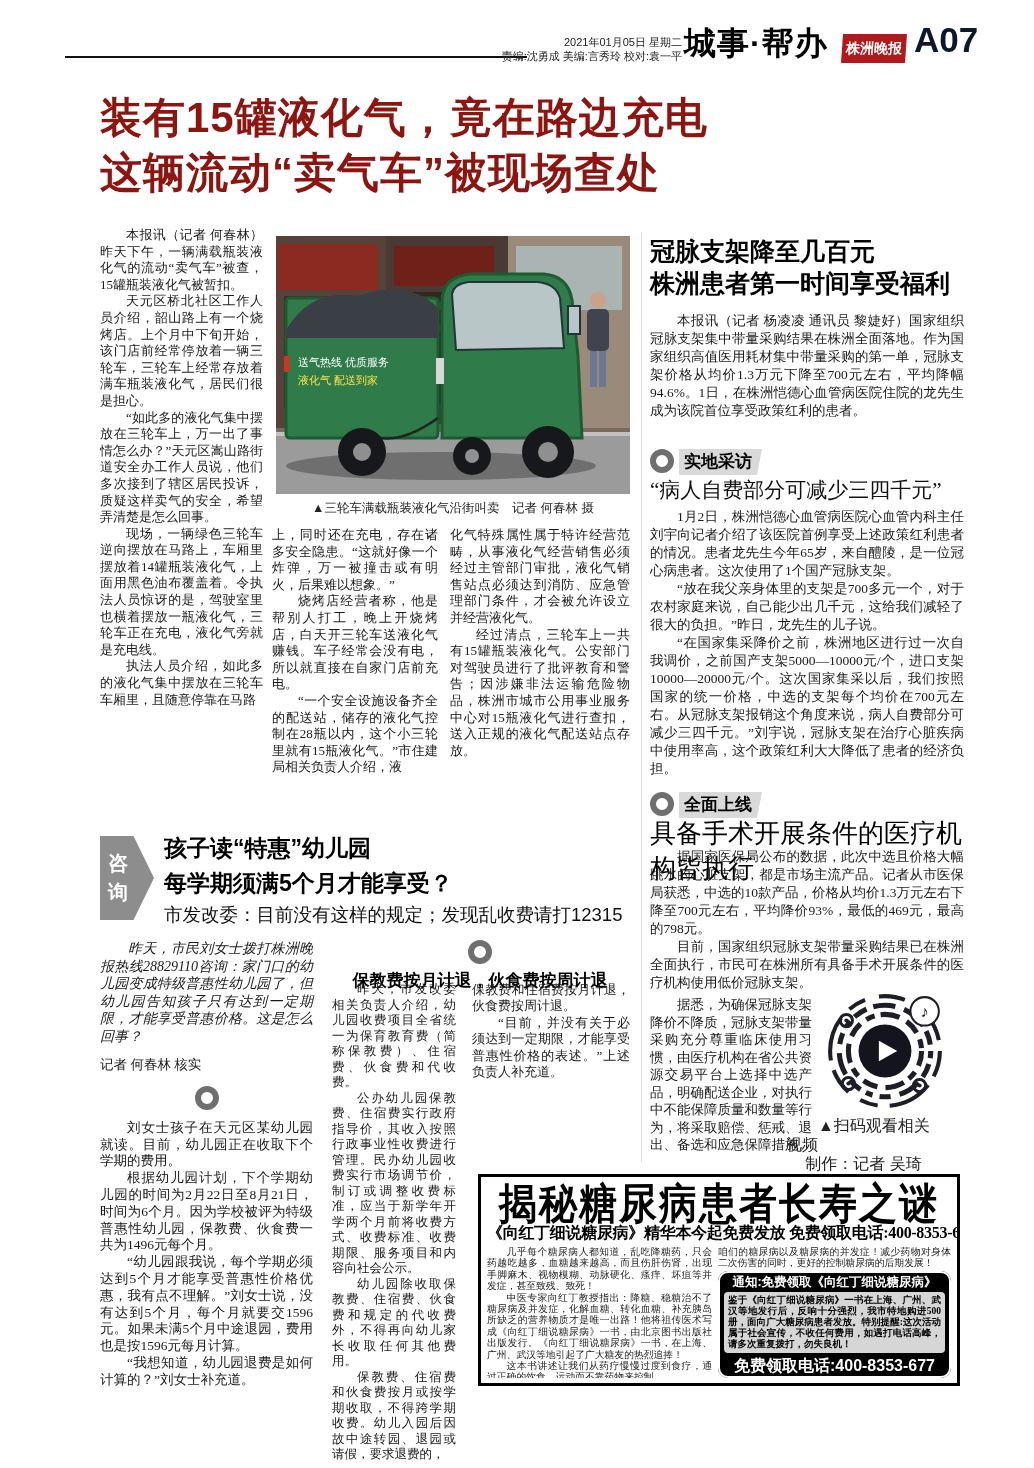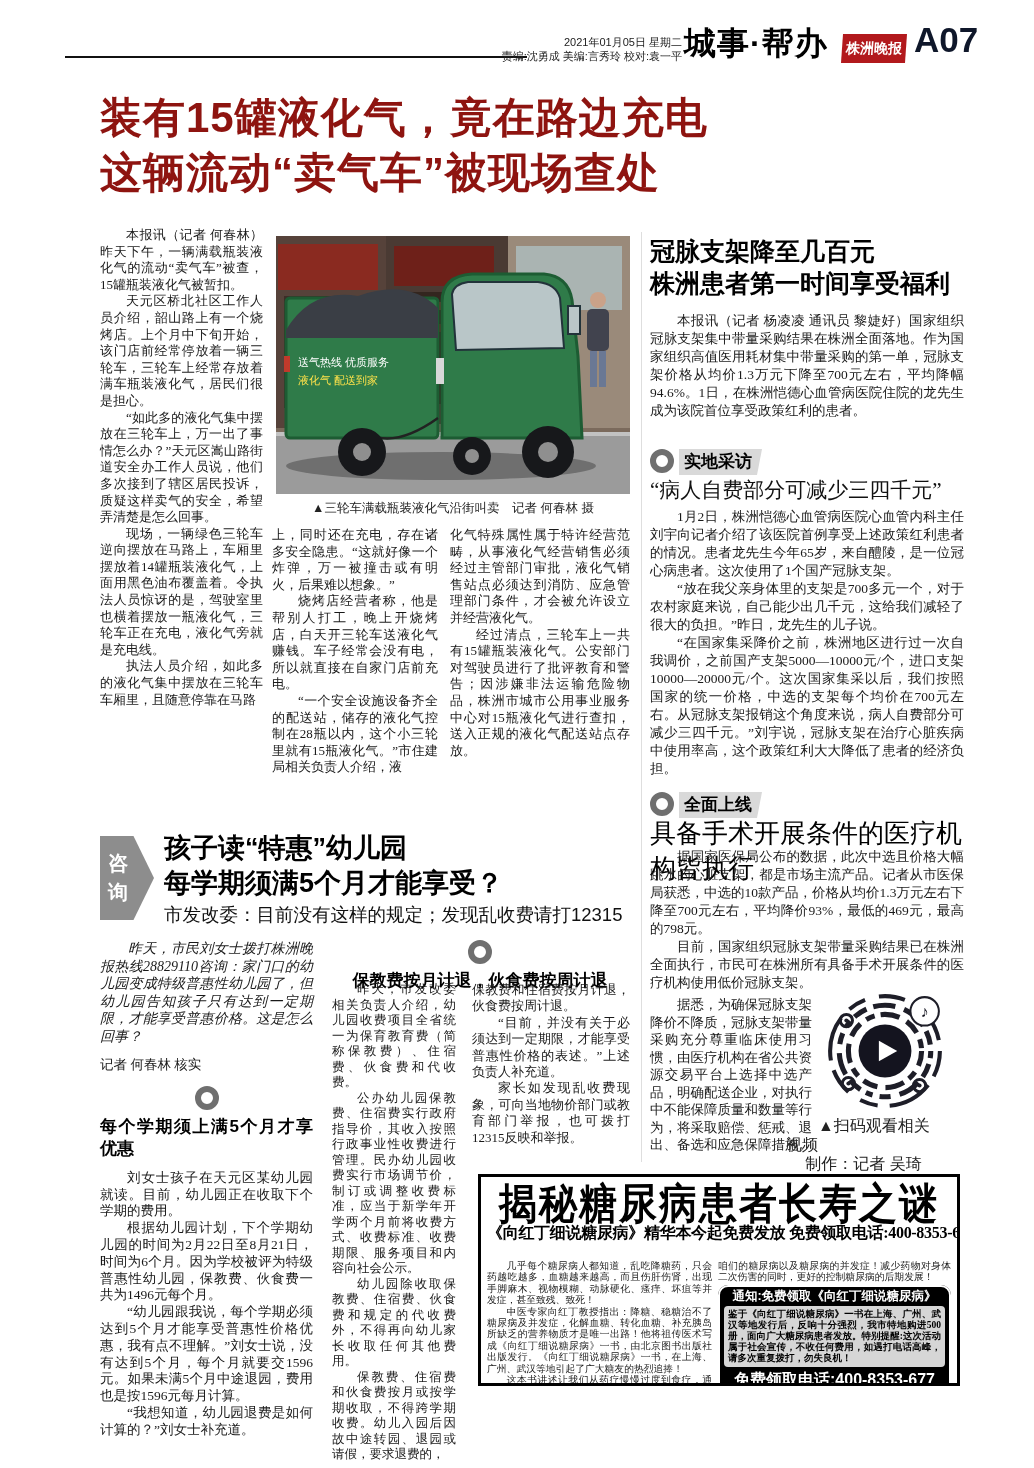--- a/index.html
+++ b/index.html
@@ -60,21 +60,21 @@
               font-family:"Liberation Sans","DejaVu Sans",sans-serif;}
   .qr-caption .cap{text-indent:2em;}
   .qr-caption .credit{text-indent:1.2em;}
 
   
   .consult-tag{left:100px;top:836px;width:54px;height:84px;background:var(--tag-gray,#8d8d8d);
                clip-path:polygon(0 0,62% 0,100% 50%,62% 100%,0 100%);}
   .consult-tag span{position:absolute;left:7px;top:13px;width:22px;font-size:20px;line-height:29px;
                     color:#fff;font-weight:bold;word-break:break-all;
                     font-family:"Liberation Sans","DejaVu Sans",sans-serif;text-align:center;}
-  .consult-title{left:164px;top:831px;width:500px;font-size:27px;line-height:35px;font-weight:800;
+  .consult-title{left:164px;top:831px;width:500px;font-size:23px;line-height:35px;font-weight:800;
                  color:#000;}
   .consult-sub{left:164px;top:902px;width:470px;font-size:18.5px;color:#111;}
 
   
   .kc1{left:100px;top:940px;width:213px;font-size:13.5px;line-height:16.8px;}
   .kc1 .question{font-style:italic;font-size:14px;line-height:17.5px;}
   .kc1 .verify{margin-top:12px;text-indent:0;font-size:13.5px;}
   .ksechead{display:flex;gap:6px;margin-top:8px;align-items:center;
             font-family:"Liberation Sans","DejaVu Sans",sans-serif;flex-direction:column;}
   .ksechead .donut{flex:0 0 auto;margin-top:4px;}
@@ -85,21 +85,21 @@
   .kc3{left:472px;top:982px;width:158px;font-size:13px;line-height:16.4px;}
 
   
   .ad{left:478px;top:1174px;width:482px;height:212px;border:3px solid #000;box-sizing:border-box;
       background:#fff;padding:2px 6px;overflow:hidden;}
   .ad-title{font-size:38px;line-height:44px;font-weight:900;letter-spacing:2px;text-align:center;
             color:#000;transform:scaleY(1.12);transform-origin:top;
             font-family:"Liberation Sans","DejaVu Sans",sans-serif;white-space:nowrap;}
   .ad-sub{font-size:16px;line-height:20px;font-weight:bold;text-align:center;white-space:nowrap;
           letter-spacing:-0.3px;color:#000;}
-  .ad-cols{display:flex;gap:6px;margin-top:17px;}
+  .ad-cols{display:flex;gap:6px;margin-top:3px;}
   .ad-left{width:225px;font-size:9.8px;line-height:11.4px;text-align:justify;overflow:hidden;height:132px;}
   .ad-left p{margin:0;text-indent:2em;}
   .ad-right{flex:1;min-width:0;}
   .ad-right .intro{font-size:9.8px;line-height:11.4px;text-align:justify;margin:0;}
   .notice{margin-top:2px;background:#000;border-radius:10px;box-shadow:inset 0 0 0 2px #fff;
           padding:3px 6px 2px;}
   .notice-title{color:#fff;font-size:12.5px;line-height:16px;font-weight:bold;text-align:center;
                 white-space:nowrap;font-family:"Liberation Sans","DejaVu Sans",sans-serif;}
   .notice-body{background:#d6d6d6;border-radius:4px;color:#000;font-weight:bold;font-size:9.5px;
                line-height:11px;padding:3px 4px;text-align:justify;margin:2px 0;}
@@ -252,21 +252,20 @@
     <div>孩子读“特惠”幼儿园</div>
     <div>每学期须满5个月才能享受？</div>
   </div>
   <div class="abs consult-sub sans">市发改委：目前没有这样的规定；发现乱收费请打12315</div>
 
   <div class="col kc1">
     <p class="question">昨天，市民刘女士拨打株洲晚报热线28829110咨询：家门口的幼儿园变成特级普惠性幼儿园了，但幼儿园告知孩子只有达到一定期限，才能享受普惠价格。这是怎么回事？</p>
     <p class="verify">记者 何春林 核实</p>
     <div class="ksechead">
       <span class="donut"></span>
-      <span class="ktext">每个学期须上满5个月才享优惠</span>
     </div>
     <div class="body">
       <p>刘女士孩子在天元区某幼儿园就读。目前，幼儿园正在收取下个学期的费用。</p>
       <p>根据幼儿园计划，下个学期幼儿园的时间为2月22日至8月21日，时间为6个月。因为学校被评为特级普惠性幼儿园，保教费、伙食费一共为1496元每个月。</p>
       <p>“幼儿园跟我说，每个学期必须达到5个月才能享受普惠性价格优惠，我有点不理解。”刘女士说，没有达到5个月，每个月就要交1596元。如果未满5个月中途退园，费用也是按1596元每月计算。</p>
       <p>“我想知道，幼儿园退费是如何计算的？”刘女士补充道。</p>
     </div>
   </div>
 
   <div class="abs ksec2">
@@ -278,21 +277,20 @@
 
   <div class="col kc2">
     <p>昨天，市发改委相关负责人介绍，幼儿园收费项目全省统一为保育教育费（简称保教费）、住宿费、伙食费和代收费。</p>
     <p>公办幼儿园保教费、住宿费实行政府指导价，其收入按照行政事业性收费进行管理。民办幼儿园收费实行市场调节价，制订或调整收费标准，应当于新学年开学两个月前将收费方式、收费标准、收费期限、服务项目和内容向社会公示。</p>
     <p>幼儿园除收取保教费、住宿费、伙食费和规定的代收费外，不得再向幼儿家长收取任何其他费用。</p>
     <p>保教费、住宿费和伙食费按月或按学期收取，不得跨学期收费。幼儿入园后因故中途转园、退园或请假，要求退费的，</p>
   </div>
   <div class="col kc3">
     <p class="cont">保教费和住宿费按月计退，伙食费按周计退。</p>
     <p>“目前，并没有关于必须达到一定期限，才能享受普惠性价格的表述。”上述负责人补充道。</p>
-    <p>家长如发现乱收费现象，可向当地物价部门或教育部门举报，也可拨打12315反映和举报。</p>
   </div>
 
   <div class="abs ad">
     <div class="ad-title">揭秘糖尿病患者长寿之谜</div>
     <div class="ad-sub">《向红丁细说糖尿病》精华本今起免费发放 免费领取电话:400-8353-677</div>
     <div class="ad-cols">
       <div class="ad-left">
         <p>几乎每个糖尿病人都知道，乱吃降糖药，只会药越吃越多，血糖越来越高，而且伤肝伤肾，出现手脚麻木、视物模糊、动脉硬化、瘙痒、坏疽等并发症，甚至致残、致死！</p>
         <p>中医专家向红丁教授指出：降糖、稳糖治不了糖尿病及并发症，化解血糖、转化血糖、补充胰岛所缺乏的营养物质才是唯一出路！他将祖传医术写成《向红丁细说糖尿病》一书，由北京图书出版社出版发行。《向红丁细说糖尿病》一书，在上海、广州、武汉等地引起了广大糖友的热烈追捧！</p>
         <p>这本书讲述让我们从药疗慢慢过度到食疗，通过正确的饮食，运动而不靠药物来控制</p>

